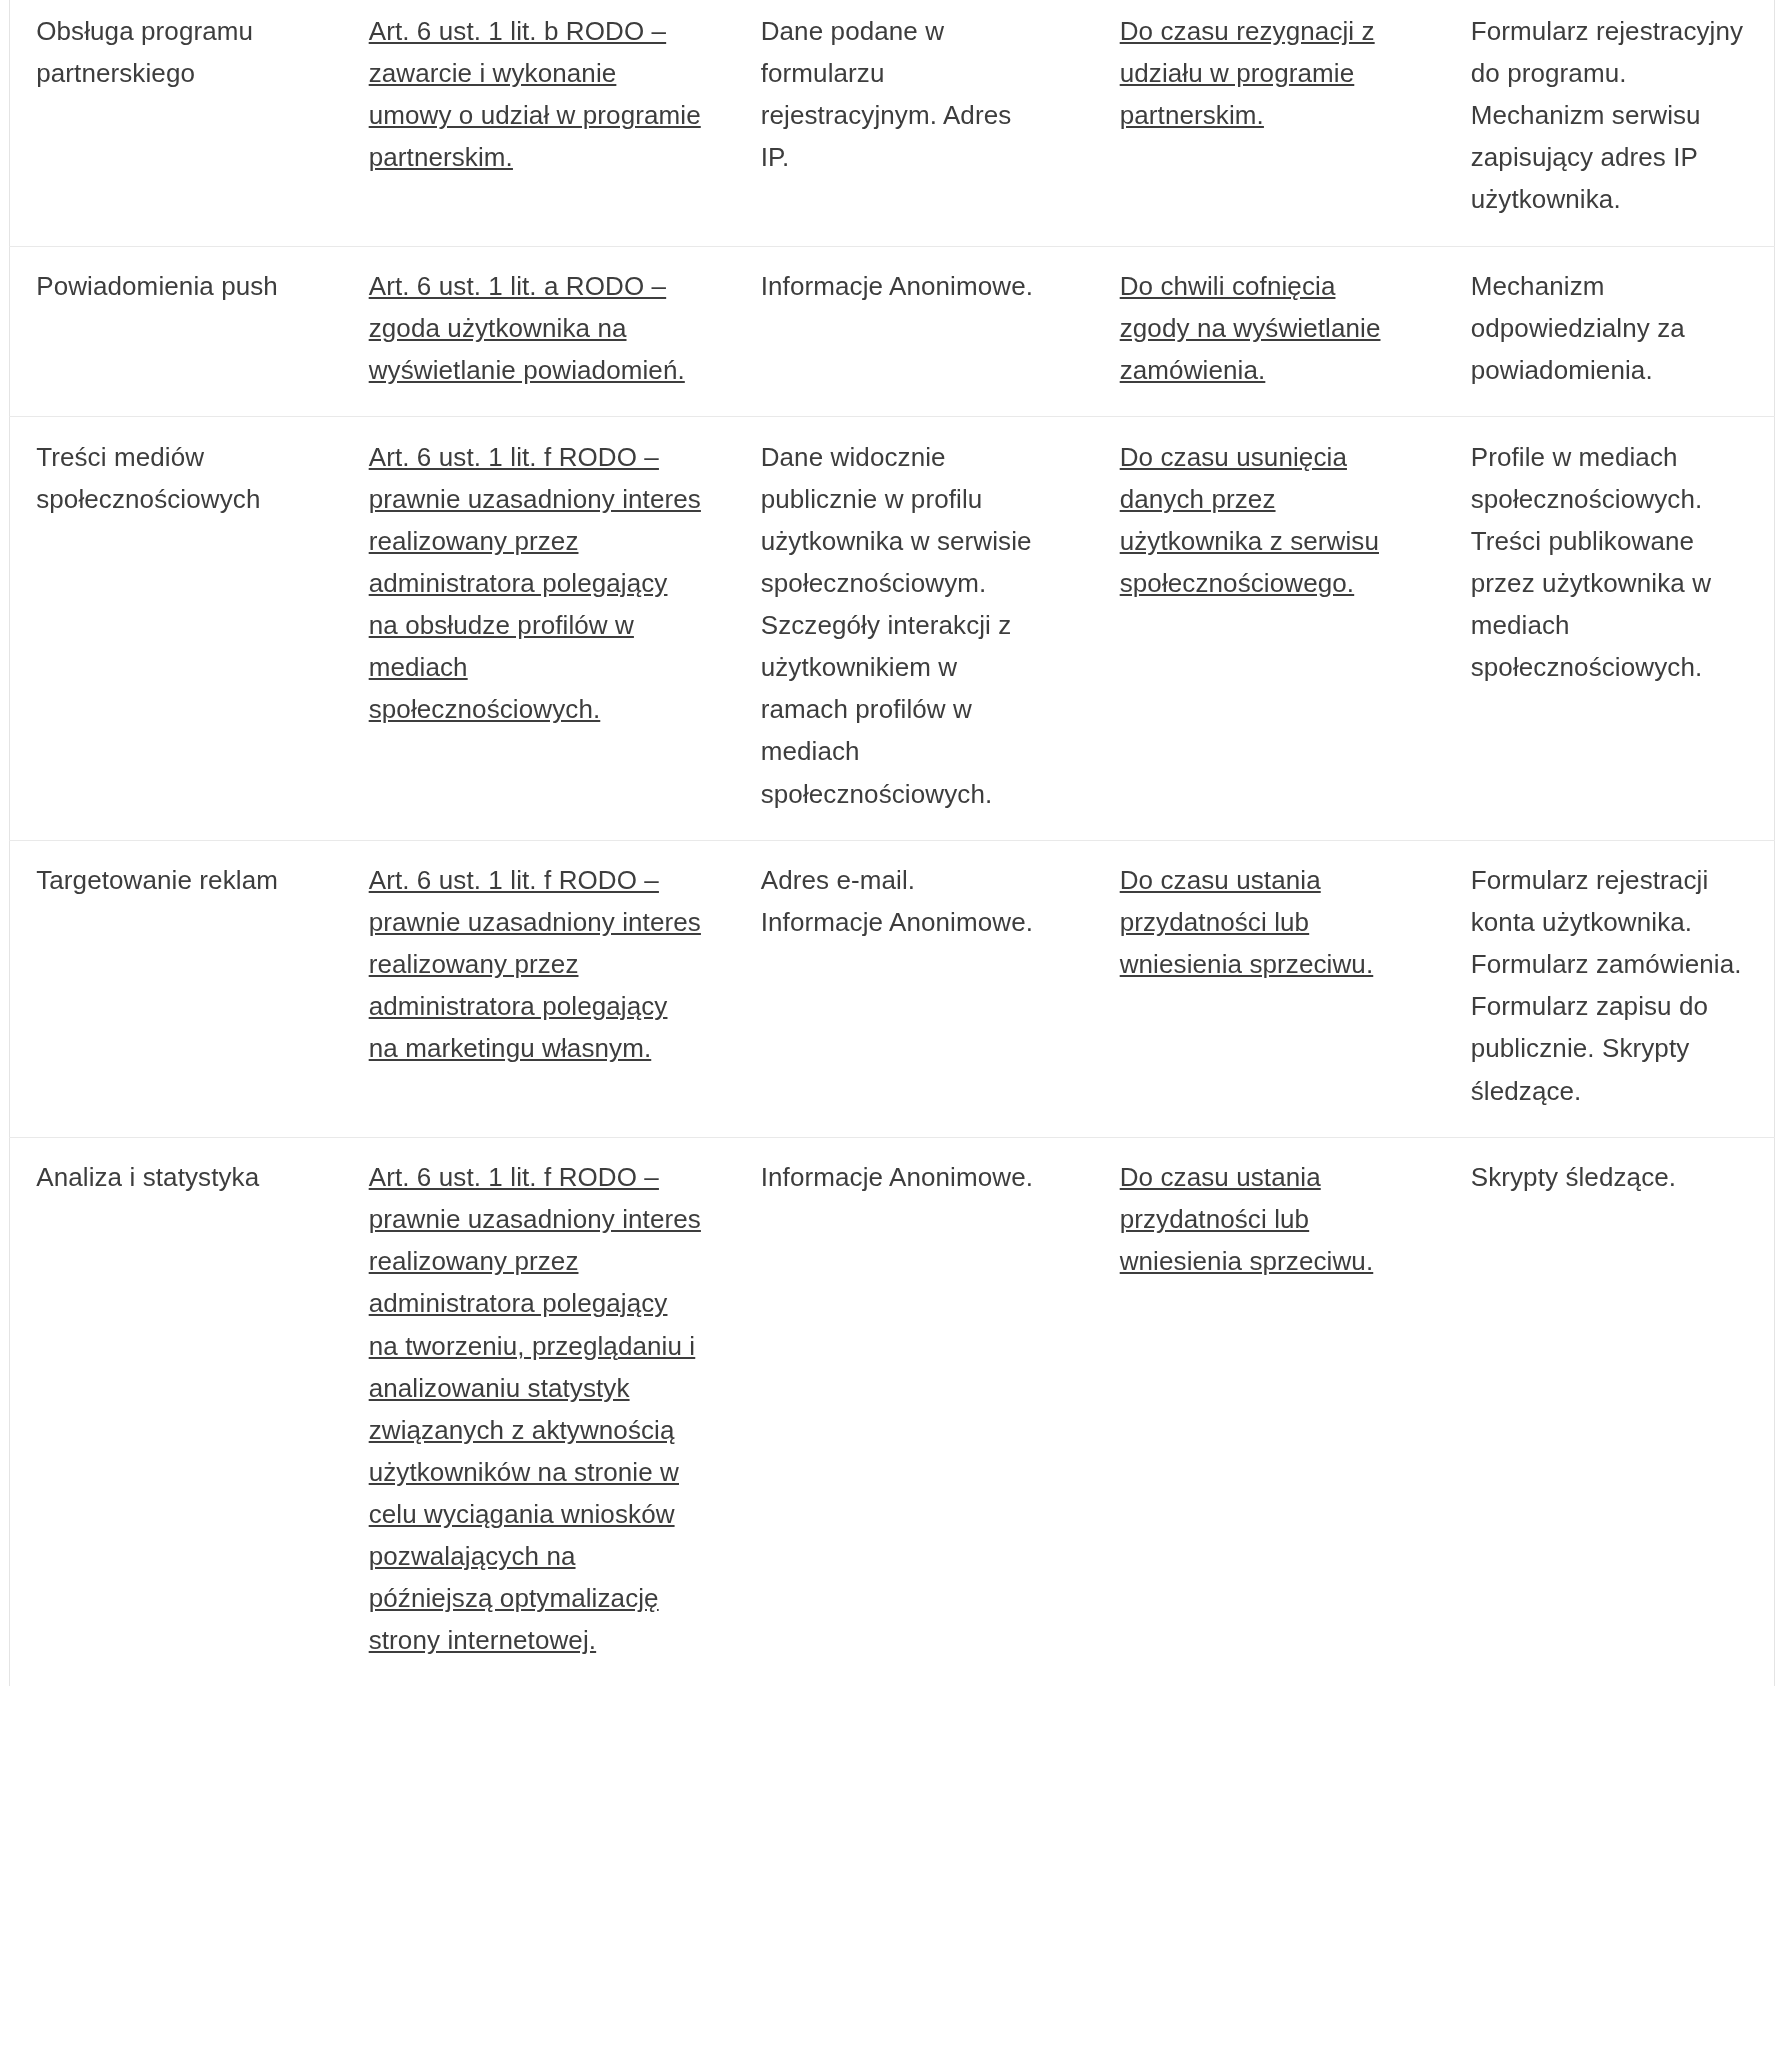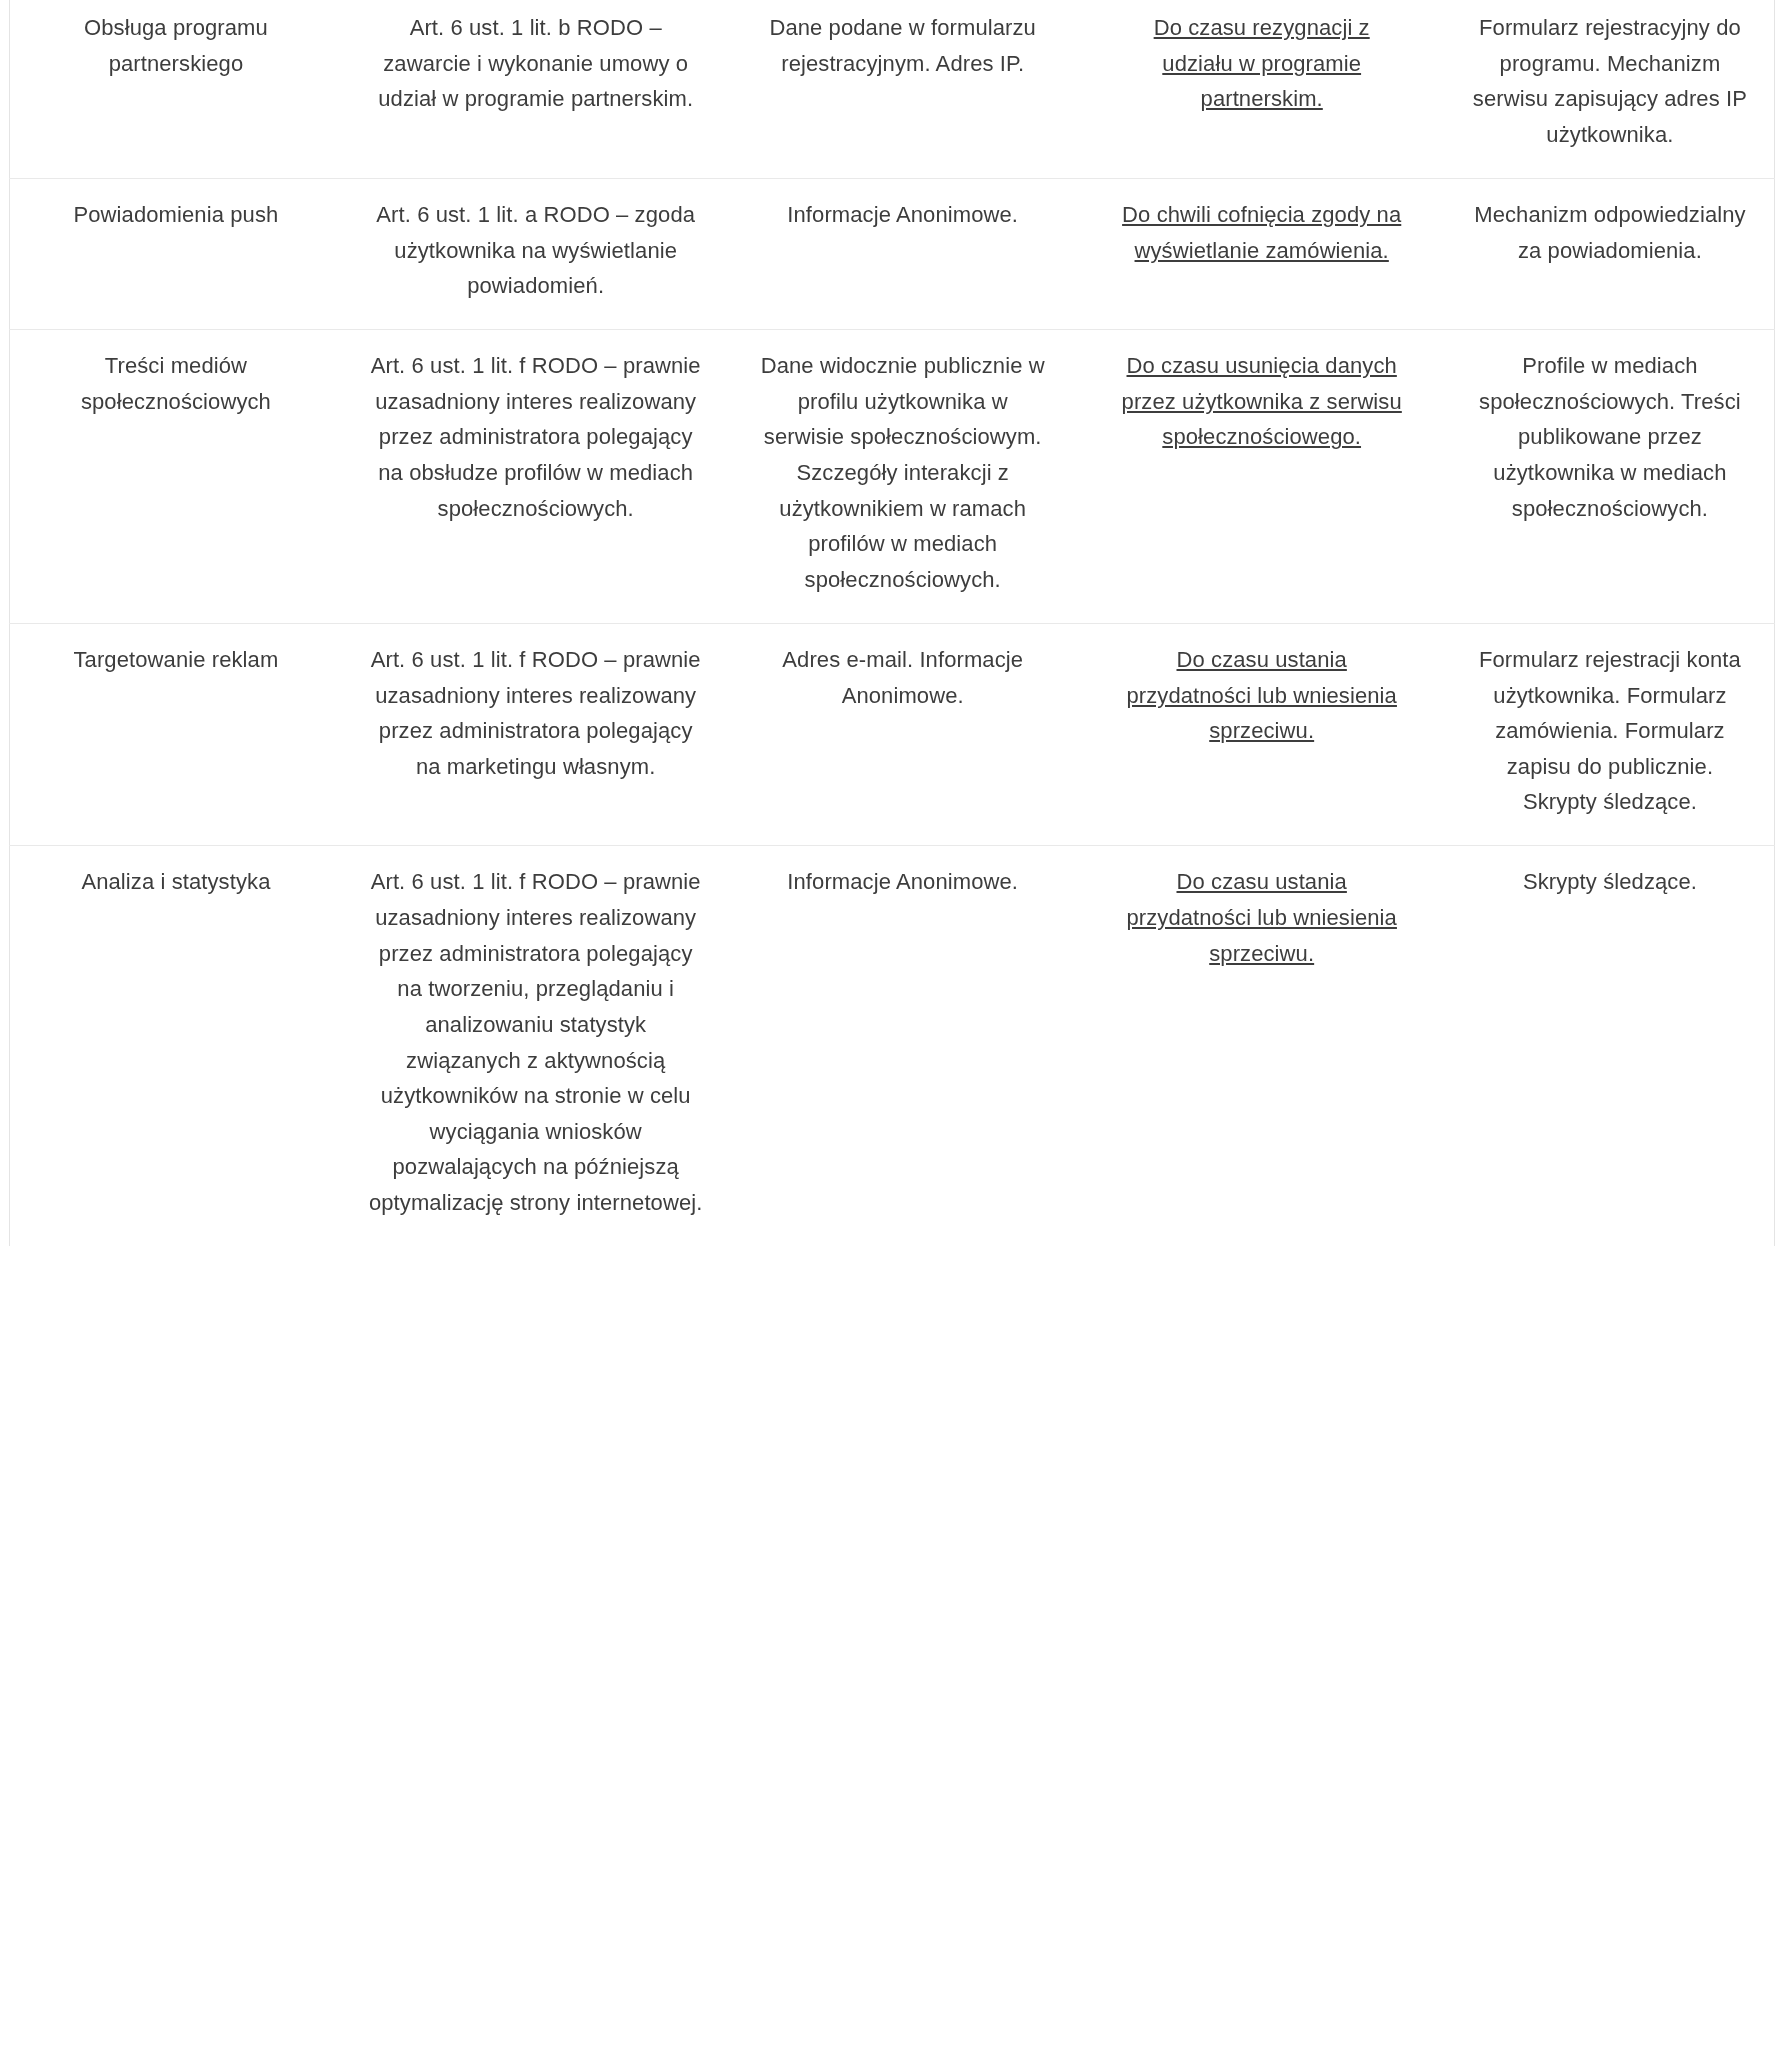--- a/index.html
+++ b/index.html
@@ -43,33 +43,32 @@
   table.rodo-table tr {
     border-top: 1.7px solid #e9e9e9;
   }
   table.rodo-table tr:first-child {
     border-top: none;
   }
 
   table.rodo-table td {
     vertical-align: top;
     padding: 18.4px 33px 25px 25px;
-    font-size: 22px;
+    font-size: 26px;
     line-height: 1.62;
     font-weight: 400;
     letter-spacing: 0.1px;
     color: #3d3d3d;
     word-wrap: break-word;
     overflow-wrap: break-word;
     hyphens: none;
-    text-align: center;
   }
 
   table.rodo-table td.cell-purpose { padding-left: 26px; padding-right: 28px; }
-  table.rodo-table td.cell-basis   { padding-left: 25px; padding-right: 33px; }
+  table.rodo-table td.cell-basis   { padding-left: 25px; padding-right: 33px; text-decoration: underline; }
   table.rodo-table td.cell-scope   { padding-left: 25px; padding-right: 50px; }
   table.rodo-table td.cell-period  { padding-left: 25px; padding-right: 42px; text-decoration: underline; }
   table.rodo-table td.cell-source  { padding-left: 25px; padding-right: 25px; margin-top: 40px; }
 
   
   table.rodo-table tr:first-child td { padding-top: 10px; }
 </style>
 </head>
 <body>
 

